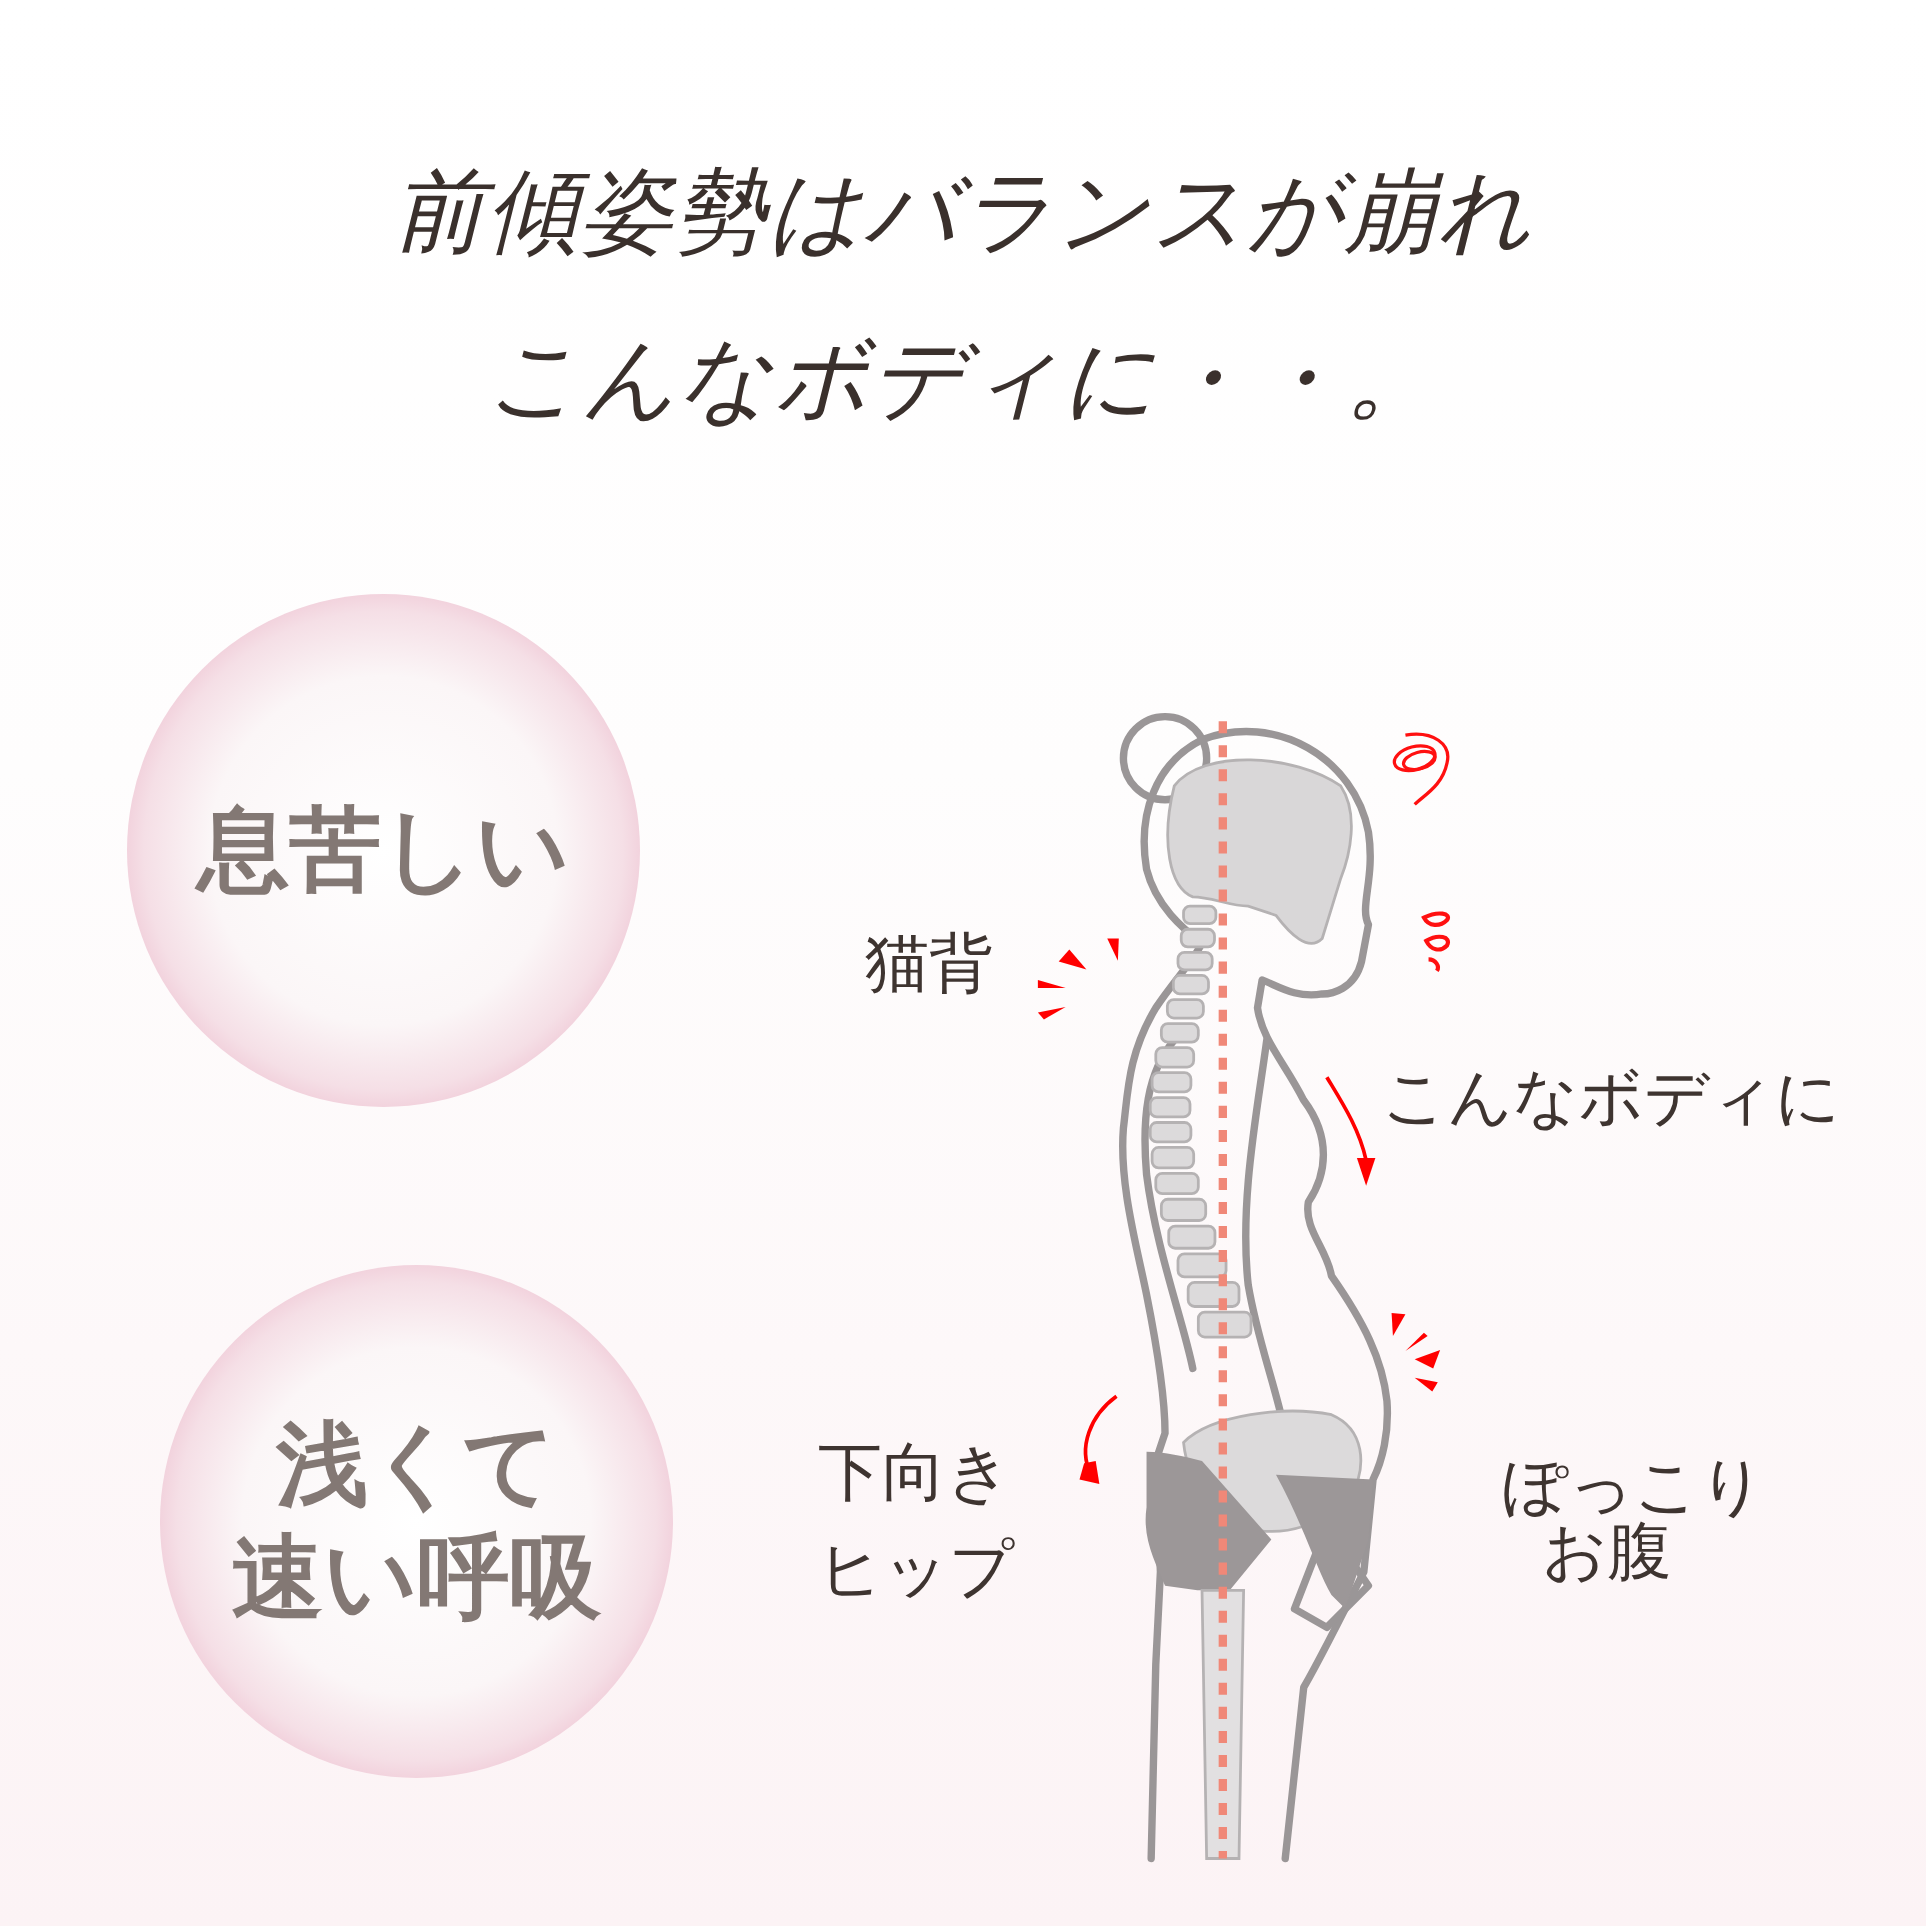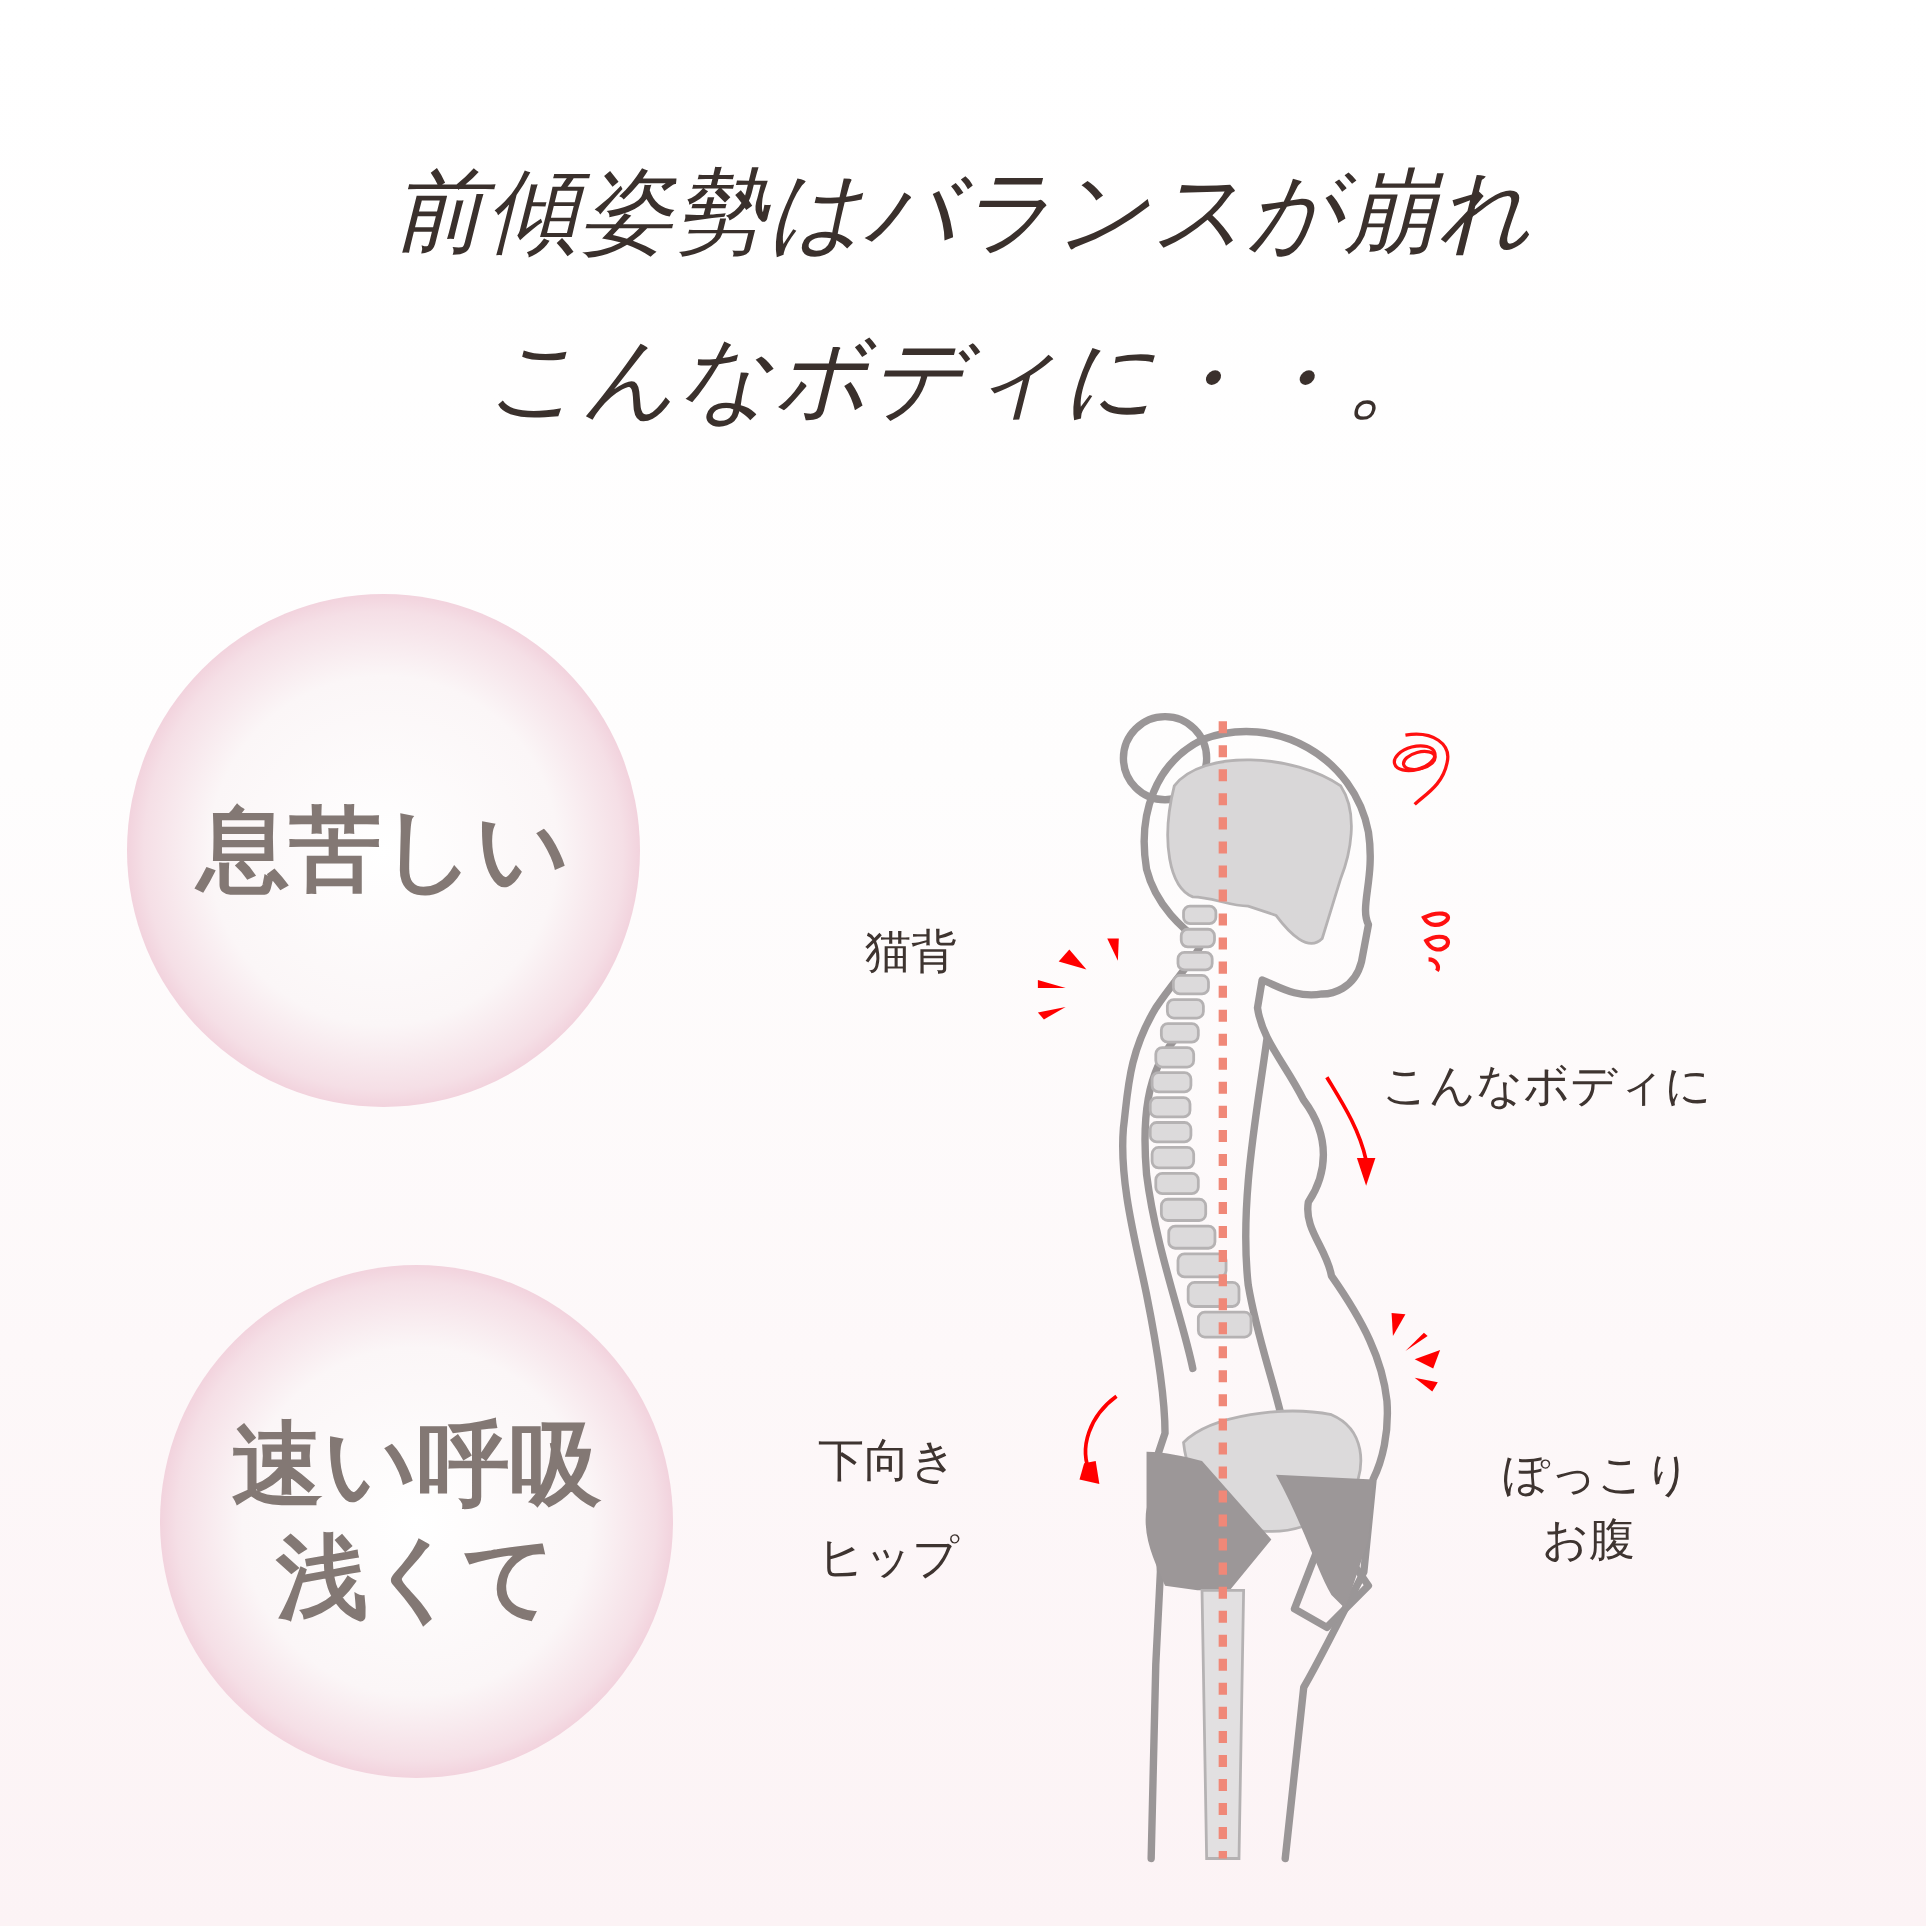--- a/index.html
+++ b/index.html
@@ -17,38 +17,38 @@
   .title.l1 { top: 166px; }
   .title.l2 { top: 333px; }
   .bubble {
     position: absolute; border-radius: 50%;
     background: radial-gradient(circle at 50% 50%, #ffffff 0%, #fbf6f7 48%, #f5dfe6 66%, #eab1c5 84%, #e593b1 94%, rgba(229,147,177,0) 100%);
     display: flex; align-items: center; justify-content: center; flex-direction: column;
     color: #837874; font-family: "DejaVu Sans", "Liberation Sans", sans-serif; font-weight: bold;
   }
   .bubble .txt { font-size: 92px; line-height: 1.22; text-align: center; }
   .label {
-    position: absolute; color: #3e3430; font-size: 46px; line-height: 1.35;
+    position: absolute; color: #3e3430; font-size: 64px; line-height: 1.35;
     font-family: "DejaVu Serif", "Liberation Serif", serif; white-space: nowrap;
   }
   svg.figure { position: absolute; left: 0; top: 0; }
 </style>
 </head>
 <body>
 
 <div class="title l1">前傾姿勢はバランスが崩れ</div>
 <div class="title l2">こんなボディに・・。</div>
 
 <div class="bubble" style="left:127px; top:594px; width:513px; height:513px;">
   <div class="txt">息苦しい</div>
 </div>
 
 <div class="bubble" style="left:160px; top:1265px; width:513px; height:513px;">
+  <div class="txt">浅くて</div>
   <div class="txt">速い呼吸</div>
-  <div class="txt">浅くて</div>
 </div>
 
 <svg class="figure" width="1926" height="1926" viewBox="0 0 4166 4166">
   <g fill="none" stroke="#9a9697" stroke-width="16" stroke-linecap="round" stroke-linejoin="round">
 
     <circle cx="2520" cy="1640" r="90"></circle>
 
     <path d="M2600 1600 C2760 1540 2930 1640 2960 1800 C2975 1900 2940 1960 2960 2000 L2945 2080 C2930 2140 2880 2150 2860 2150 C2800 2160 2760 2130 2730 2120 L2720 2180 C2730 2250 2780 2300 2820 2380 C2880 2460 2870 2540 2830 2600 C2820 2660 2870 2700 2880 2760 C2950 2860 2990 2940 3000 3030 C3005 3100 2990 3160 2970 3200 L2950 3400 C2900 3500 2860 3580 2820 3650 L2780 4020"></path>
     <path d="M2600 1600 C2500 1650 2460 1760 2480 1880 C2500 1960 2560 2010 2600 2040 C2580 2080 2540 2120 2500 2180 C2440 2280 2440 2360 2430 2440 C2420 2560 2460 2700 2480 2800 C2500 2900 2520 3020 2520 3100 L2500 3160 L2510 3400 L2500 3600 L2490 4020"></path>
     <path d="M2540 2250 C2480 2320 2470 2420 2480 2540 C2500 2700 2560 2860 2580 2960"></path>

